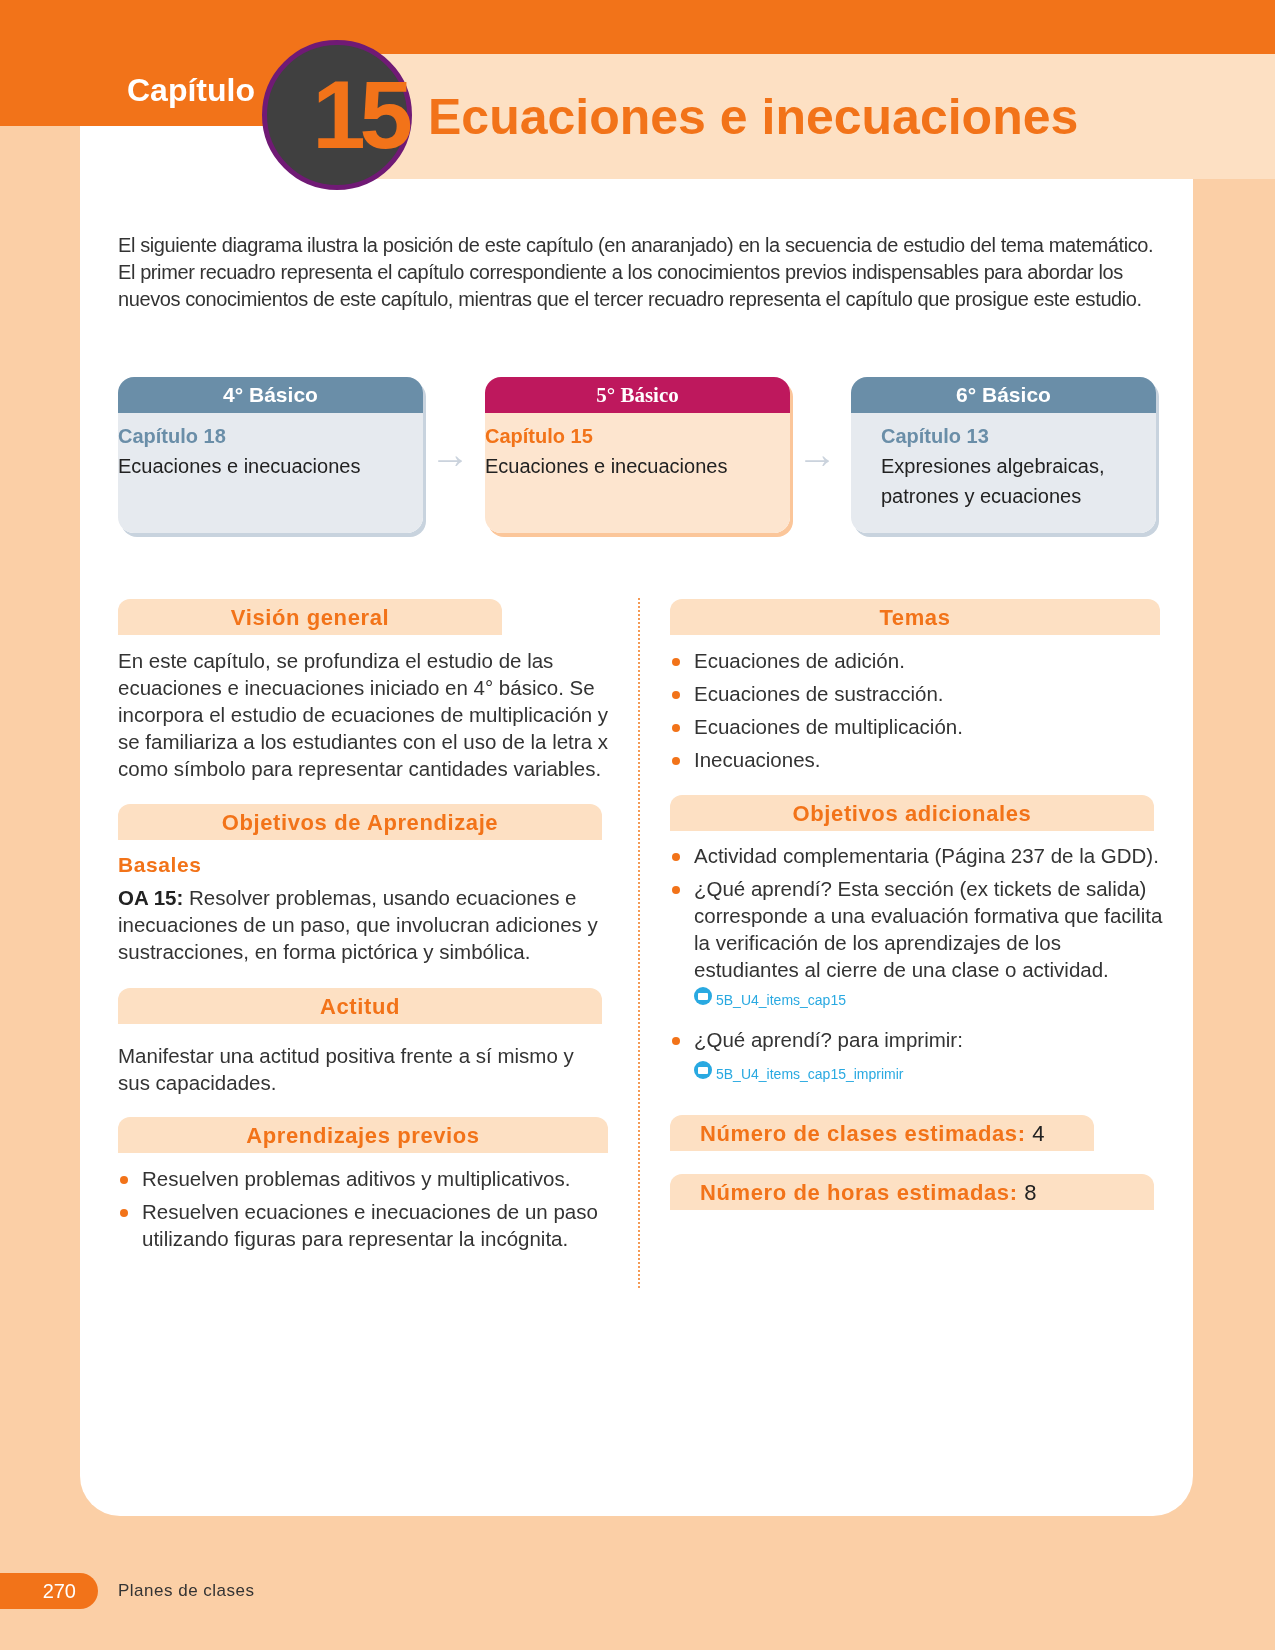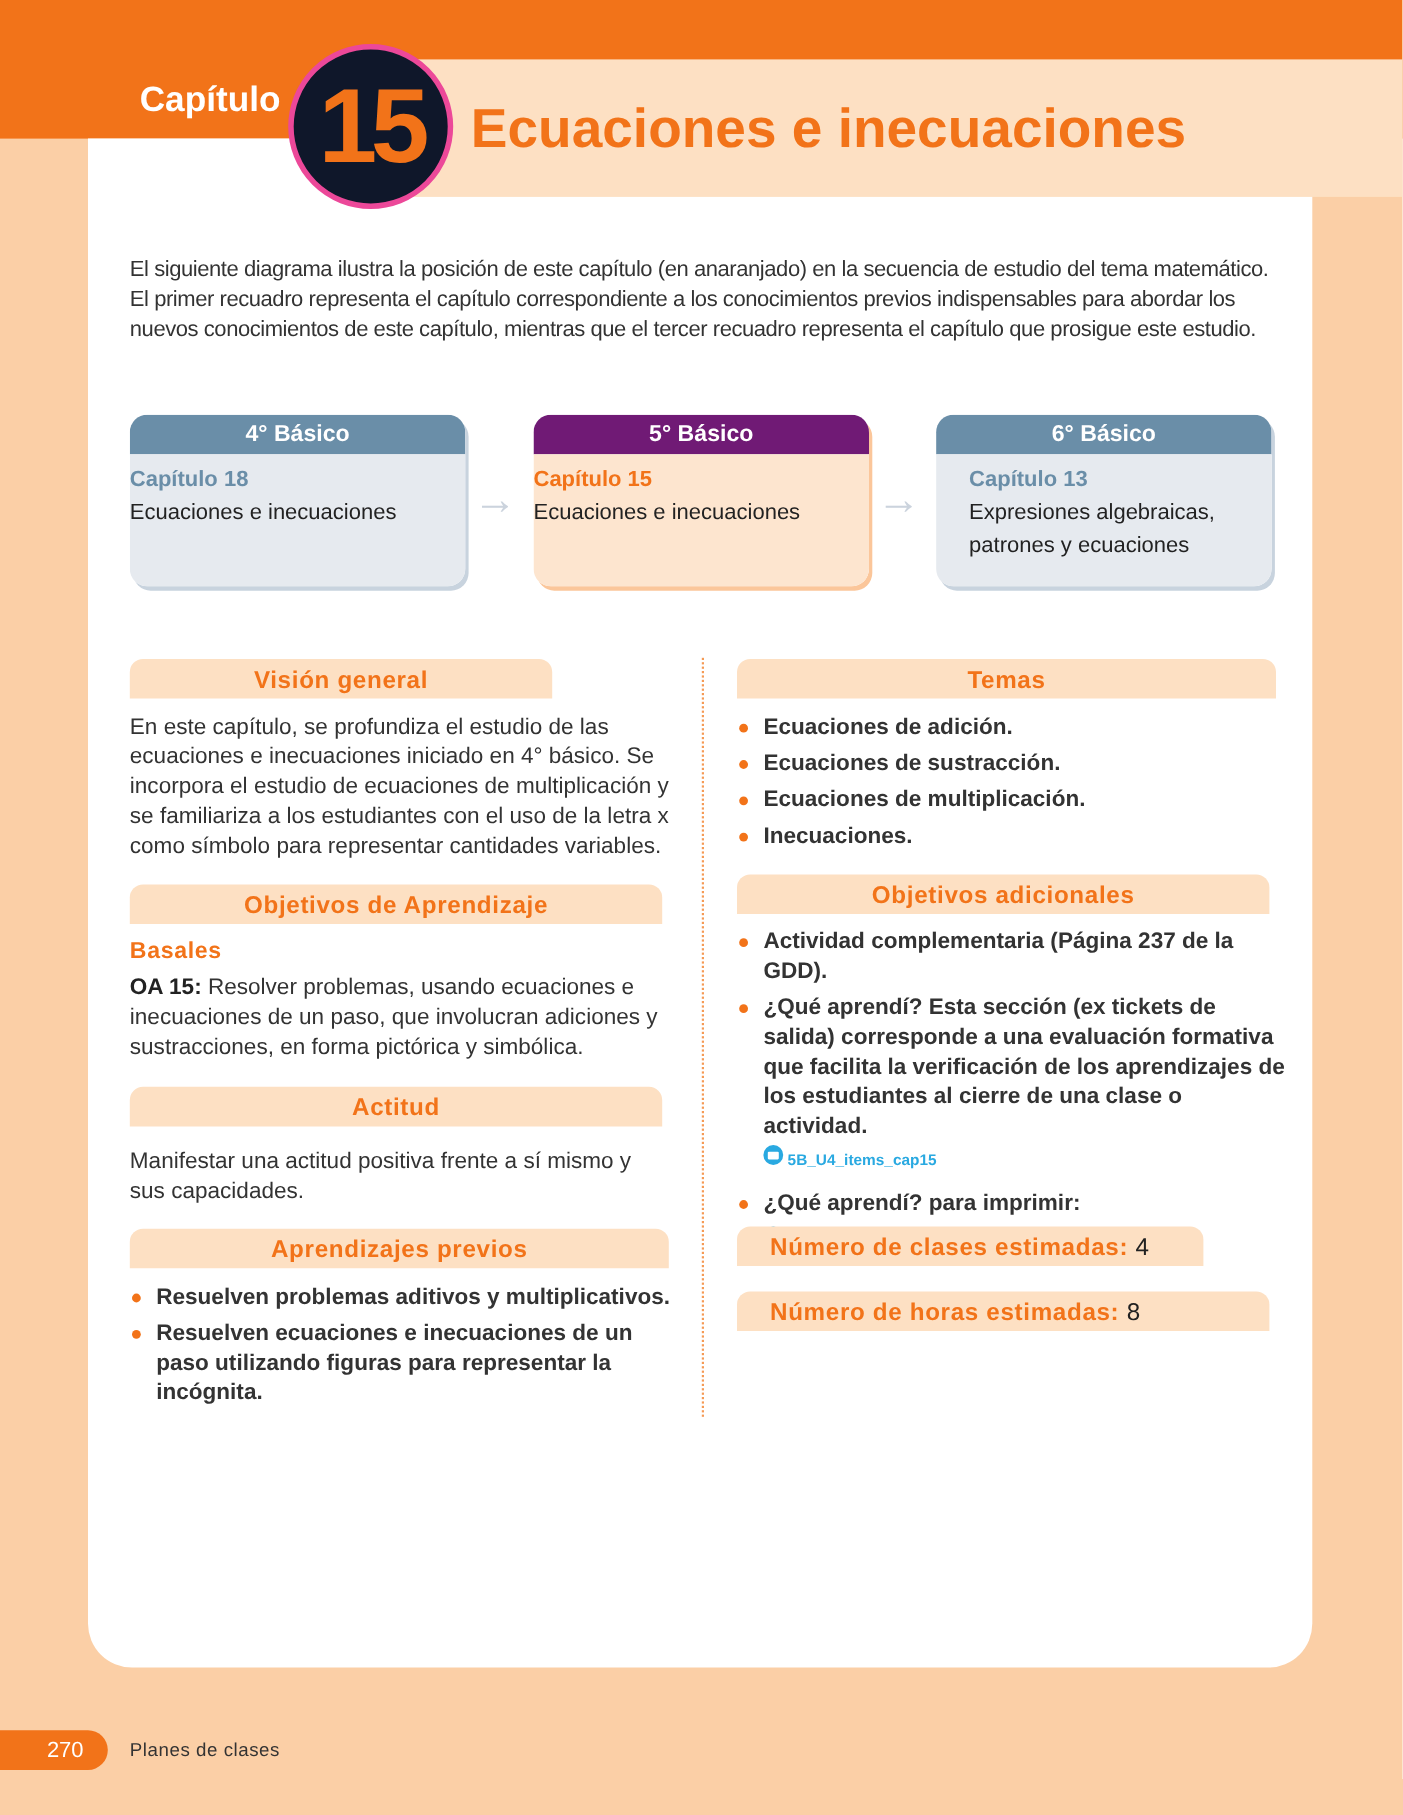--- a/index.html
+++ b/index.html
@@ -22,22 +22,22 @@
   .title-band {
     position: absolute; left: 318px; top: 54px; width: 957px; height: 125px;
     background: #fde0c3;
   }
   .chapter-label {
     position: absolute; left: 127px; top: 72px;
     font-size: 32px; font-weight: bold; color: #ffffff;
   }
   .chapter-circle {
     position: absolute; left: 262px; top: 40px; width: 150px; height: 150px;
-    border: 5px solid #ec4899; border-radius: 50%; background: #0f172a;
-    display: flex; align-items: center; justify-content: center;
+    border: 5px solid #701a75; border-radius: 50%; background: #404040;
+    display: flex; align-items: center; justify-content: flex-end;
   }
   .chapter-number {
     font-size: 96px; font-weight: bold; color: #f27319; letter-spacing: -6px;
     line-height: 1;
   }
   .chapter-title {
     position: absolute; left: 428px; top: 88px;
     font-size: 50px; font-weight: bold; color: #f27319;
   }
   .intro {
@@ -47,21 +47,21 @@
   .seq-box {
     position: absolute; top: 377px; width: 305px; height: 156px;
     border-radius: 16px; overflow: hidden;
     box-shadow: 3px 4px 0 #c8d3de;
   }
   .seq-box.current { box-shadow: 3px 4px 0 #fbc69a; }
   .seq-head {
     height: 36px; background: #6a8ea8; color: #fff;
     font-size: 21px; font-weight: bold; text-align: center; line-height: 36px;
   }
-  .seq-box.current .seq-head { background: #701a75; }
+  .seq-box.current .seq-head { background: #be185d; font-family: Liberation Serif, serif; }
   .seq-body { height: 120px; background: #e6eaef; text-align: left; padding-top: 8px; }
   .seq-box.current .seq-body { background: #fde5cf; }
   .seq-chapter { font-size: 20px; font-weight: bold; color: #6a8ea8; line-height: 30px; }
   .seq-box.current .seq-chapter { color: #f27319; }
   .seq-topic { font-size: 20px; color: #222; line-height: 30px; }
   .arrow {
     position: absolute; top: 432px; font-size: 40px; color: #cbd3dd; font-weight: bold;
   }
   .divider {
     position: absolute; left: 638px; top: 598px; height: 690px;
@@ -75,21 +75,21 @@
   }
   .sec-head.left-aligned { text-align: left; padding-left: 30px; }
   .sec-head .val { color: #222; font-weight: normal; }
   .body-text {
     position: absolute; font-size: 20.5px; line-height: 27px; color: #333;
   }
   .sub-head { position: absolute; font-size: 21px; font-weight: bold; color: #f27319; letter-spacing: 0.6px; }
   ul.bullets { list-style: none; position: absolute; }
   ul.bullets li {
     position: relative; padding-left: 24px; font-size: 20.5px; line-height: 27px;
-    color: #333; margin-bottom: 6px; font-weight: bold;
+    color: #333; margin-bottom: 6px;
   }
   ul.bullets li .dot {
     position: absolute; left: 2px; top: 11px; width: 8px; height: 8px;
     border-radius: 50%; background: #f27319;
   }
   .file-link {
     display: flex; align-items: flex-start; gap: 4px; margin-top: 4px;
     font-size: 14px; color: #29a9e1;
   }
   .folder-icon {

